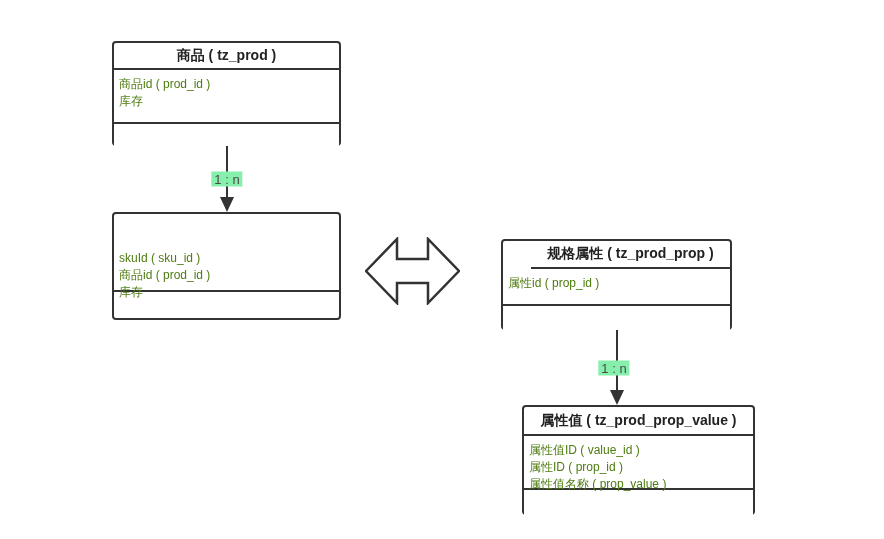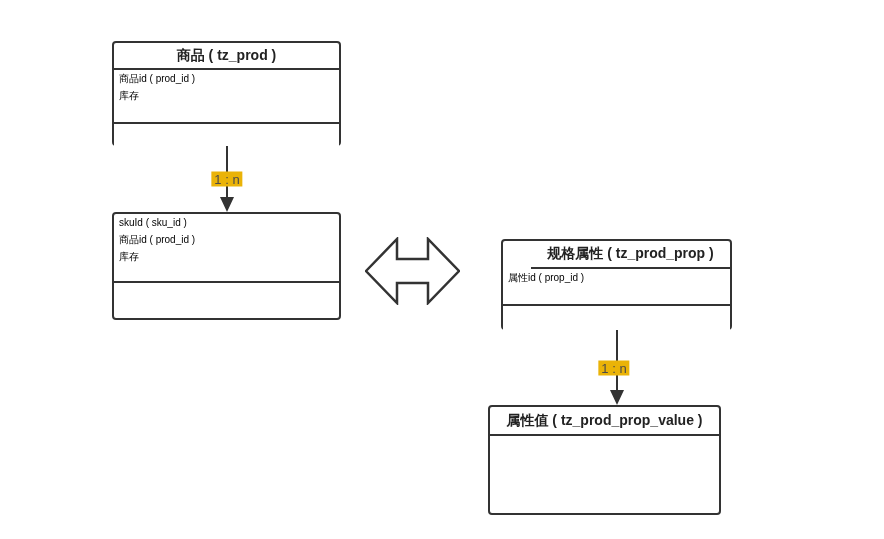--- a/index.html
+++ b/index.html
@@ -28,69 +28,69 @@
     align-items: center;
     justify-content: center;
     font-weight: bold;
     font-size: 14px;
     color: #222222;
     border-bottom: 2px solid #333333;
     white-space: nowrap;
   }
   .entity .fields {
     border-bottom: 2px solid #333333;
-    padding: 0 4px 2px 5px;
+    padding: 6px 4px 2px 5px;
     box-sizing: border-box;
-    font-size: 10px;
-    color: #000000;
+    font-size: 12px;
+    color: #4d7c0f;
   }
   .entity .fields .field-row {
     line-height: 17px;
     white-space: nowrap;
     overflow: hidden;
   }
   .entity .empty-section { background: #ffffff; }
 
   #e-prod        { left: 112px; top: 41px;  width: 229px; height: 105px; }
   #e-prod  .title { height: 25px; }
   #e-prod  .fields { height: 54px; }
   #e-prod  .empty-section { height: 22px; }
 
   #e-sku         { left: 112px; top: 212px; width: 229px; height: 108px; }
   #e-sku   .title { height: 26px; }
-  #e-sku   .fields { height: 69px; }
+  #e-sku   .fields { height: 48px; margin-top: 30px; }
   #e-sku   .empty-section { height: 24px; }
 
   #e-prop        { left: 501px; top: 239px; width: 231px; height: 91px; }
   #e-prop  .title { height: 26px; margin-left: 28px; }
   #e-prop  .fields { height: 37px; }
   #e-prop  .empty-section { height: 24px; }
 
-  #e-propval     { left: 488px; top: 405px; width: 233px; height: 110px; }
+  #e-propval     { left: 522px; top: 405px; width: 233px; height: 110px; }
   #e-propval .title { height: 27px; }
   #e-propval .fields { height: 54px; }
   #e-propval .empty-section { height: 25px; }
 
   
   .conn-line {
     position: absolute;
     width: 2px;
     background: #333333;
   }
   .conn-head {
     position: absolute;
     width: 0; height: 0;
     border-left: 7px solid transparent;
     border-right: 7px solid transparent;
     border-top: 15px solid #333333;
   }
   .conn-label {
     position: absolute;
     transform: translate(-50%, -50%);
-    background: #eab308;
+    background: #86efac;
     padding: 0 3px;
     font-size: 13px;
     color: #4a4a4a;
     white-space: nowrap;
   }
   #conn1-line  { left: 226px; top: 146px; height: 52px; }
   #conn1-head  { left: 220px; top: 197px; }
   #conn1-label { left: 227px; top: 179px; }
 
   #conn2-line  { left: 616px; top: 330px; height: 61px; }
@@ -142,16 +142,21 @@
     </div>
     <div class="empty-section"></div>
   </div>
 
   <div class="conn-line" id="conn2-line"></div>
   <div class="conn-head" id="conn2-head"></div>
   <div class="conn-label" id="conn2-label">1 : n</div>
 
   <div class="entity" id="e-propval">
     <div class="title">属性值 ( tz_prod_prop_value )</div>
+    <div class="fields">
+      <div class="field-row">属性值ID ( value_id )</div>
+      <div class="field-row">属性ID ( prop_id )</div>
+      <div class="field-row">属性值名称 ( prop_value )</div>
+    </div>
     <div class="empty-section"></div>
   </div>
 
 </div>
 
 </body></html>

